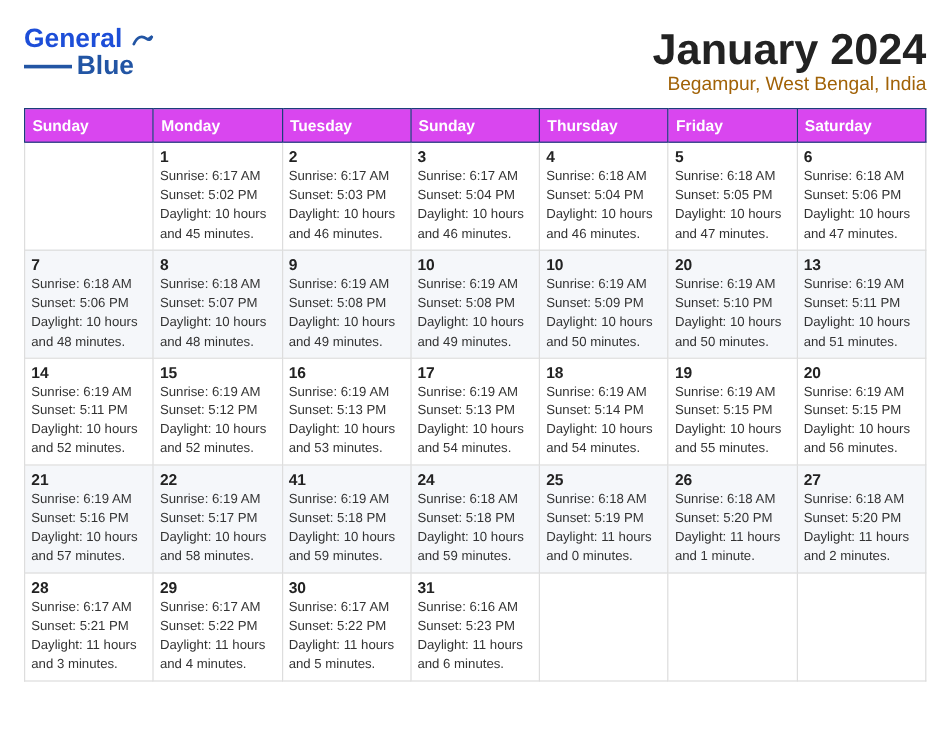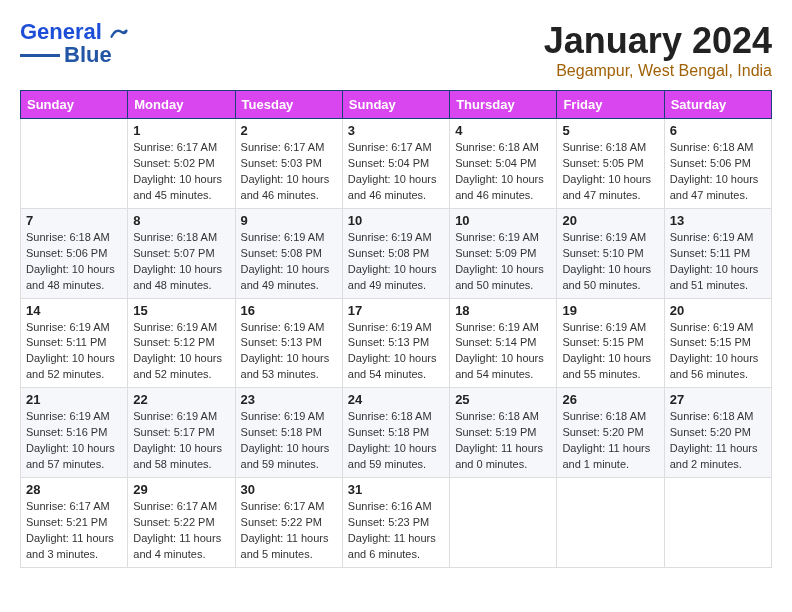--- a/index.html
+++ b/index.html
@@ -217,21 +217,21 @@
       <tr>
         <td>
           <span class="day-number">21</span>
           <div class="day-info">Sunrise: 6:19 AM<br>Sunset: 5:16 PM<br>Daylight: 10 hours and 57 minutes.</div>
         </td>
         <td>
           <span class="day-number">22</span>
           <div class="day-info">Sunrise: 6:19 AM<br>Sunset: 5:17 PM<br>Daylight: 10 hours and 58 minutes.</div>
         </td>
         <td>
-          <span class="day-number">23</span>
+          <span class="day-number">41</span>
           <div class="day-info">Sunrise: 6:19 AM<br>Sunset: 5:18 PM<br>Daylight: 10 hours and 59 minutes.</div>
         </td>
         <td>
           <span class="day-number">24</span>
           <div class="day-info">Sunrise: 6:18 AM<br>Sunset: 5:18 PM<br>Daylight: 10 hours and 59 minutes.</div>
         </td>
         <td>
           <span class="day-number">25</span>
           <div class="day-info">Sunrise: 6:18 AM<br>Sunset: 5:19 PM<br>Daylight: 11 hours and 0 minutes.</div>
         </td>

